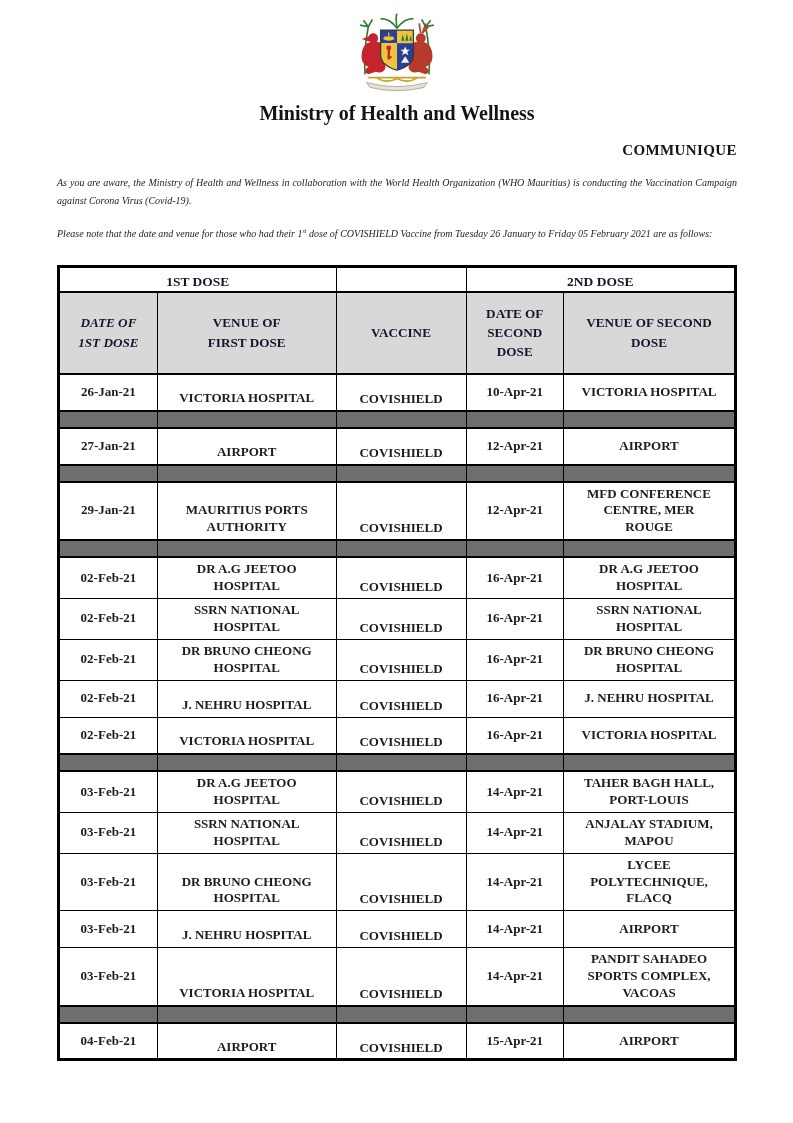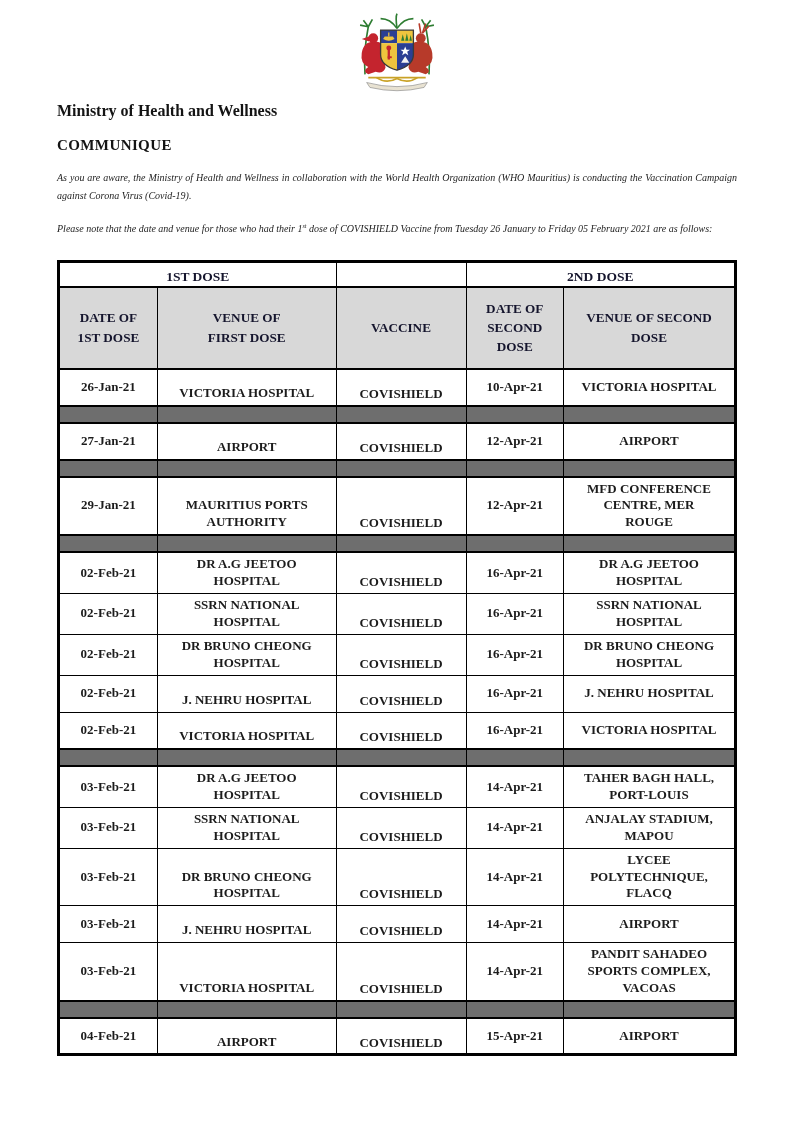--- a/index.html
+++ b/index.html
@@ -18,30 +18,30 @@
   .page {
     box-sizing: border-box;
     width: 793px;
     padding: 12px 56px 0 57px;
   }
   .emblem-wrap {
     text-align: center;
     height: 84px;
   }
   .title {
-    font-size: 16px;
+    font-size: 20px;
     font-weight: bold;
-    text-align: left;
+    text-align: center;
     margin: 6px 0 0 0;
     color: #141414;
   }
   .subtitle {
     font-size: 15px;
     font-weight: bold;
-    text-align: left;
+    text-align: right;
     letter-spacing: 0.4px;
     margin: 17px 0 0 0;
     color: #141414;
   }
   p.body-par {
     font-size: 10px;
     line-height: 1.82;
     text-align: justify;
     margin: 15px 0 0 0;
     font-style: italic;
@@ -79,21 +79,21 @@
   }
   tr.col-row th {
     background: var(--header_row, #d9d9d9);
     color: #15152d;
     font-size: 13.2px;
     line-height: 1.45;
     height: 82px;
     vertical-align: middle;
     border-bottom-width: 2.6px;
   }
-  th.h-date1   { padding: 4px 13px; }
+  th.h-date1   { padding: 4px 13px; font-style: italic; }
   th.h-venue1  { padding: 12px 42px; }
   th.h-vaccine { padding: 12px 10px; }
   th.h-date2   { padding: 4px 17px; }
   th.h-venue2  { padding: 4px 12px; margin-top: 17px; }
 
   tr.data-row td { height: 37px; font-size: 13px; line-height: 1.3; }
   td.c-date1  { vertical-align: middle; font-size: 12.8px; padding: 3px 4px; }
   td.c-venue1 { vertical-align: bottom; padding: 3px 19px 3px 19px; }
   td.c-vacc   { vertical-align: bottom; padding: 3px 8px 2px 8px; }
   td.c-date2  { vertical-align: middle; font-size: 12.8px; padding: 3px 4px; }

